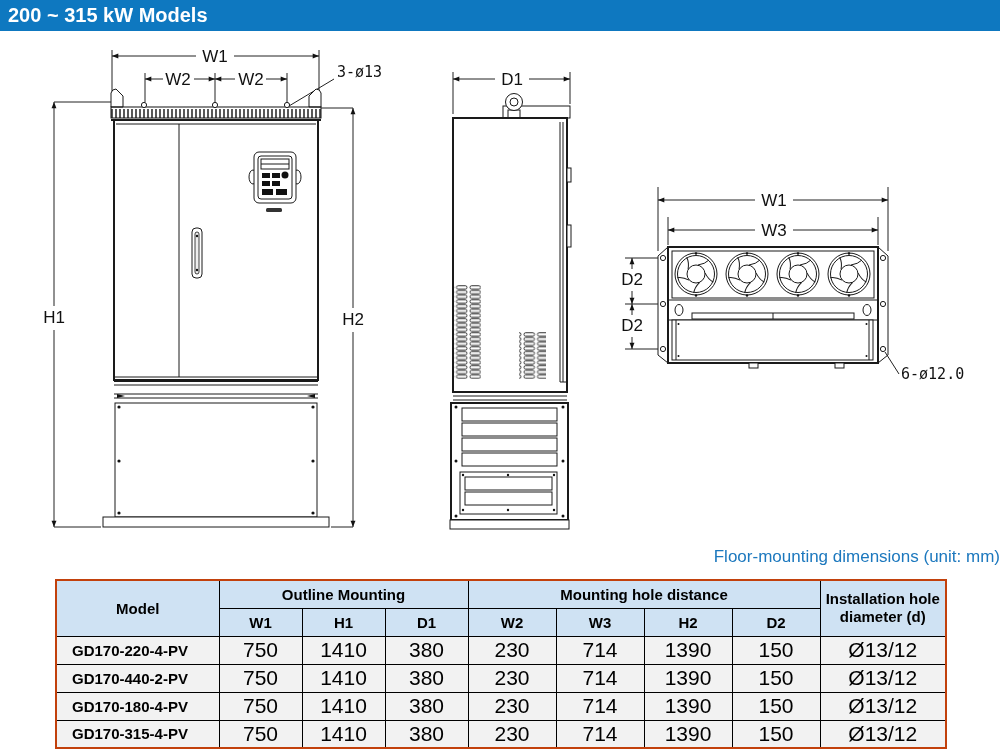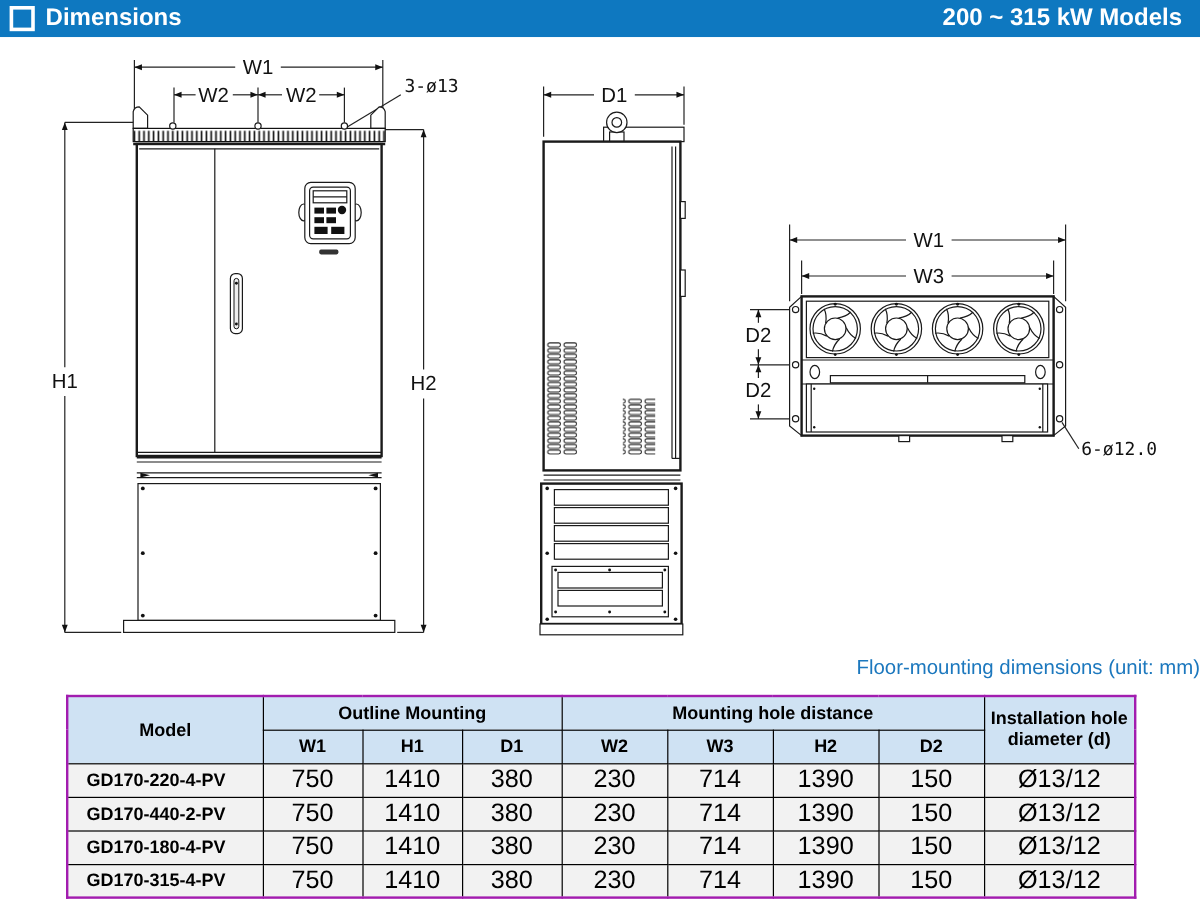--- a/index.html
+++ b/index.html
@@ -22,37 +22,33 @@
   .dimln{stroke:#222;stroke-width:1;fill:none;}
   .dot{fill:#111;stroke:none;}
   text.dim{fill:#111;font-family:"Liberation Sans",sans-serif;font-size:17px;}
   text.dmid{text-anchor:middle;}
   text.cad{fill:#111;font-family:"DejaVu Sans Mono",monospace;font-size:15px;}
   
   .caption{position:absolute;left:0;top:547px;width:1000px;text-align:right;
            color:#1c78be;font-size:17px;}
   
   table.dims{position:absolute;left:55px;top:579px;width:890px;border-collapse:collapse;
-             table-layout:fixed;border:2px solid #a21caf;font-family:"Liberation Sans",sans-serif;}
+             table-layout:fixed;border:2px solid #c2410c;font-family:"Liberation Sans",sans-serif;}
   table.dims th,table.dims td{border:1px solid #000;box-sizing:border-box;}
   table.dims th{background:#cfe2f3;font-weight:bold;font-size:15px;height:28px;color:#000;}
   table.dims td{background:#f2f2f2;font-size:21px;text-align:center;height:28px;color:#000;}
   table.dims td.model{text-align:left;padding-left:15px;font-weight:bold;font-size:15px;}
   th.install-h{font-size:13px;line-height:1.25;}
 </style>
 </head>
 <body>
 
 <div class="page">
 
   <div class="topbar">
-    <div class="topbar-left">
-      <span class="sq-icon"></span>
-      <span>Dimensions</span>
-    </div>
     <div class="topbar-right">200 ~ 315 kW Models</div>
   </div>
 
   <div class="drawing-area">
 
     <svg style="left:26px;top:5px;" width="362" height="502" viewBox="0 0 362 502">
       <defs>
         <marker id="fA" viewBox="0 0 10 10" refX="9" refY="5" markerWidth="9" markerHeight="7" orient="auto-start-reverse">
           <path d="M0,1.5 L9,5 L0,8.5 Z" fill="#111"></path>
         </marker>

